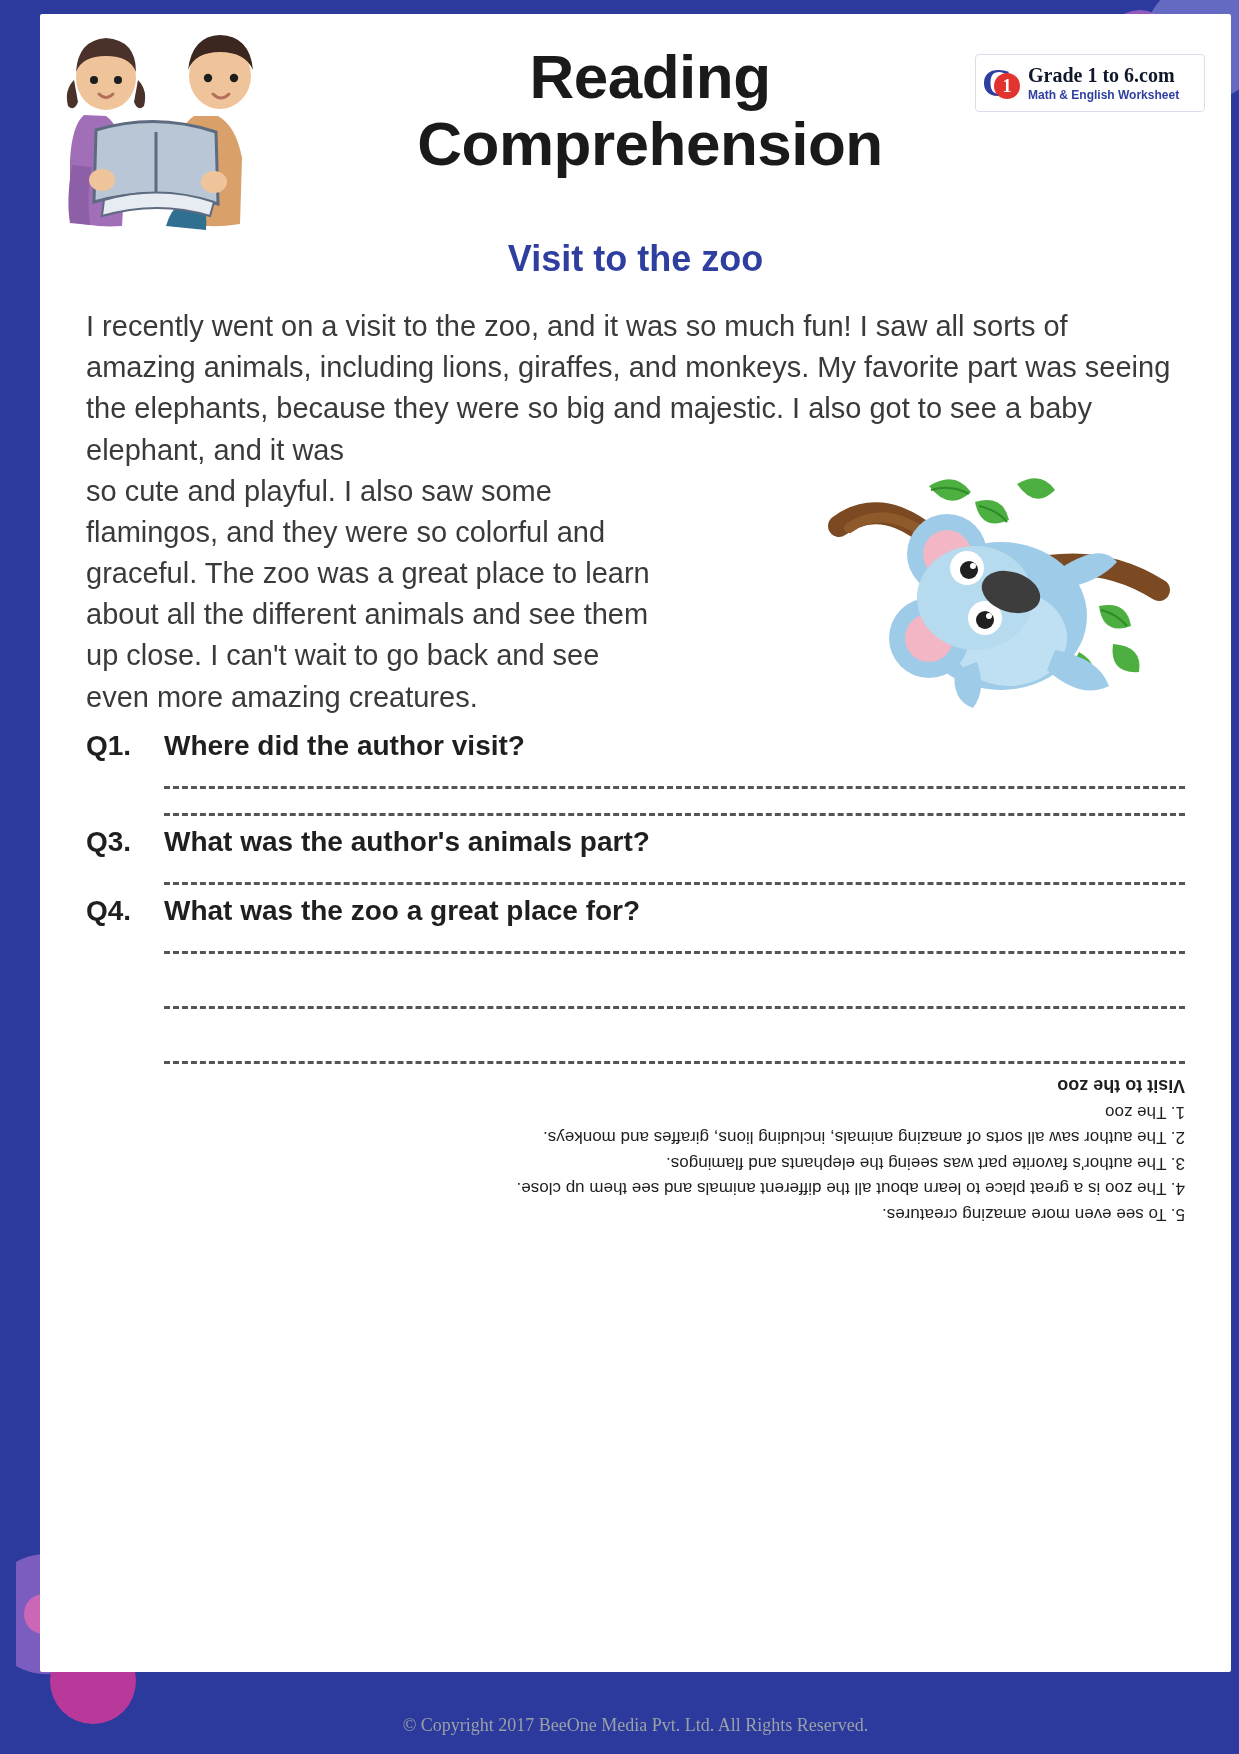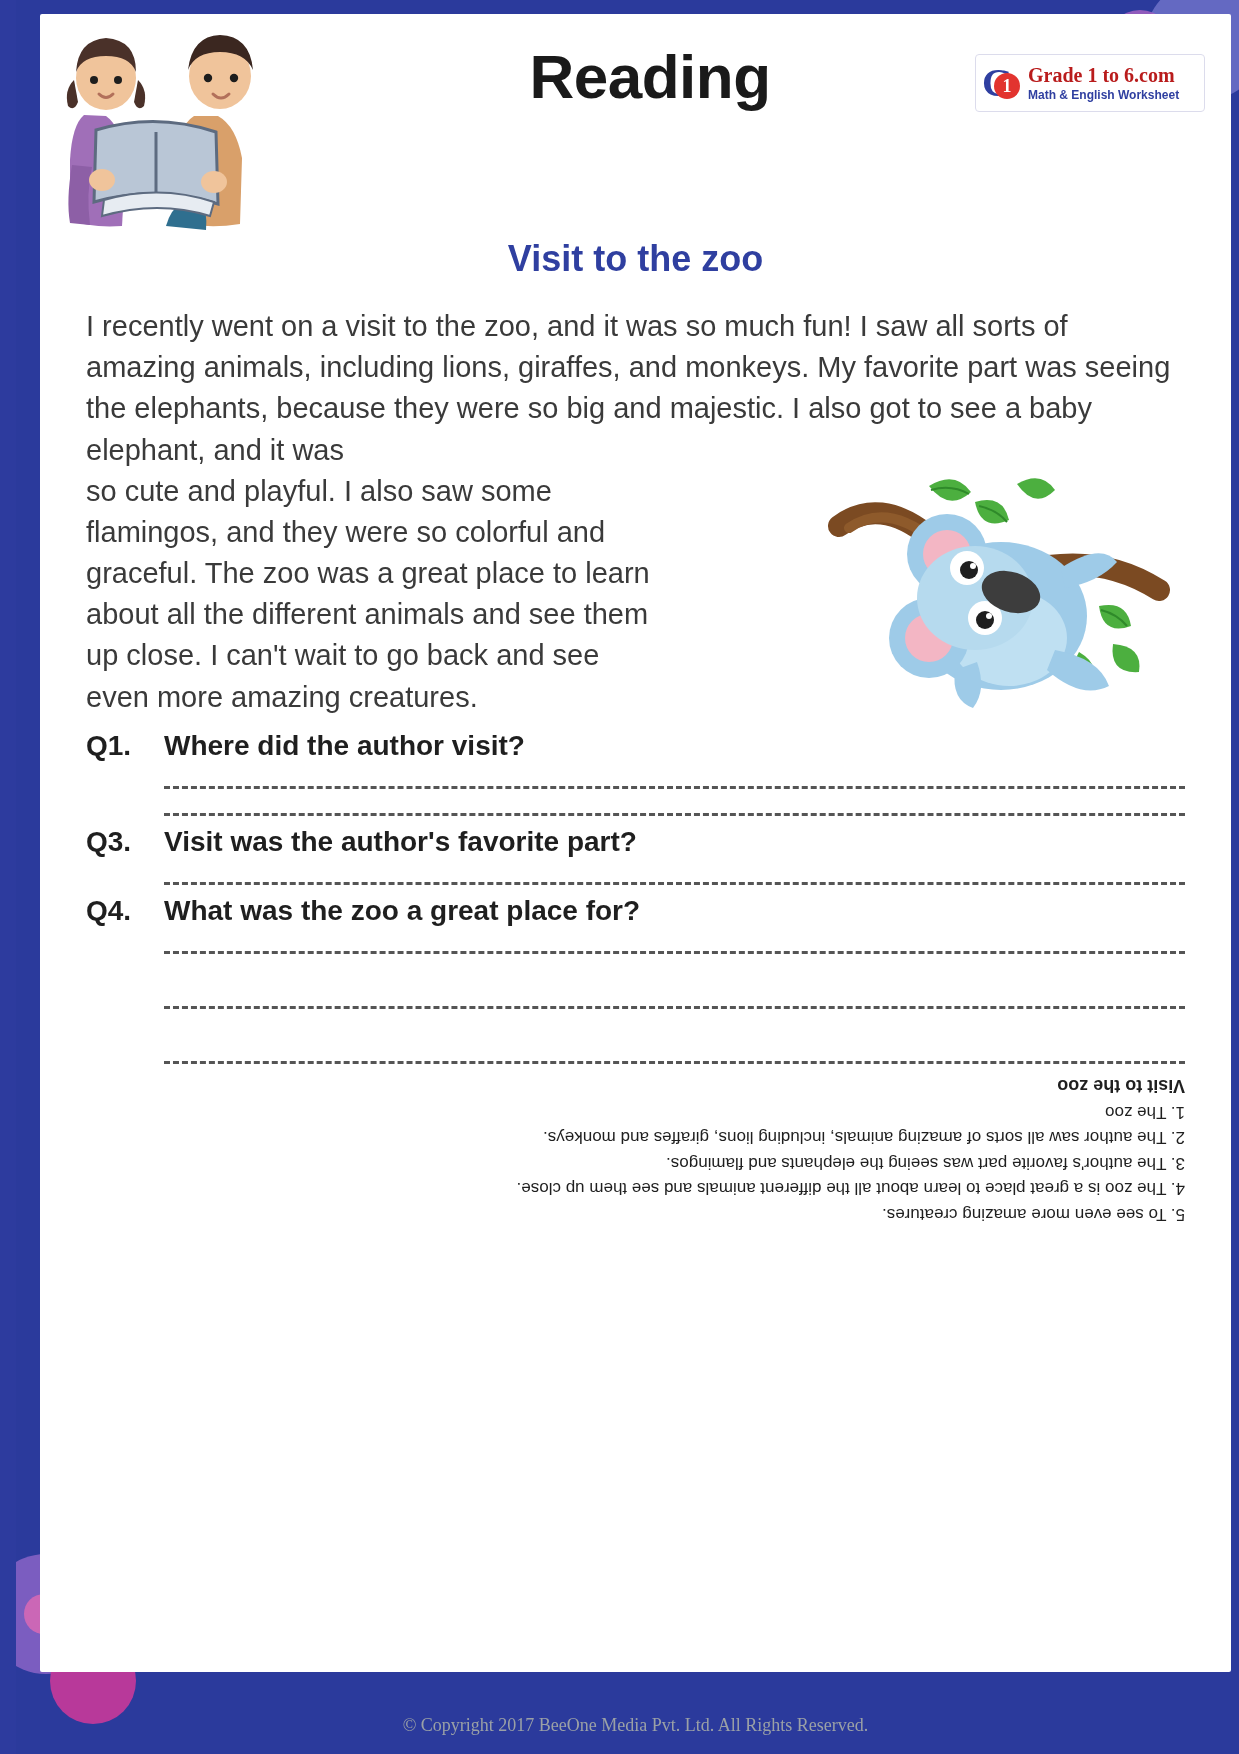--- a/index.html
+++ b/index.html
@@ -110,21 +110,21 @@
     font-size: 18px;
     font-weight: bold;
     text-align: center;
     line-height: 26px;
     font-family: "Liberation Serif", serif;
   }
   .logo-text { margin-left: 2px; }
   .logo-top {
     font-size: 20px;
     font-weight: bold;
-    color: #b91c1c;
+    color: #0f172a;
     font-family: "Liberation Serif", serif;
     line-height: 1.05;
   }
   .logo-sub {
     font-size: 12px;
     font-weight: bold;
     color: #2f3fa0;
     font-family: "Liberation Sans", sans-serif;
     margin-top: 2px;
   }
@@ -246,20 +246,21 @@
         <path d="M52 110 q60 -18 120 2 l2 72 q-62 -20 -124 -2z" fill="#b9c6d6" stroke="#5d6b80" stroke-width="3"></path>
         <path d="M112 112 l0 72" stroke="#5d6b80" stroke-width="3"></path>
         <path d="M60 180 q56 -16 110 2 l-4 14 q-52 -16 -108 0z" fill="#e7ecf2" stroke="#5d6b80" stroke-width="2"></path>
 
         <ellipse cx="58" cy="160" rx="13" ry="11" fill="#f0c49b"></ellipse>
         <ellipse cx="170" cy="162" rx="13" ry="11" fill="#f0c49b"></ellipse>
       </svg>
 
       <div class="title">
         <div>Reading</div>
+        <div>Comprehension</div>
       </div>
 
       <div class="logo">
         <div class="logo-mark">
           <span class="c">G</span>
           <span class="one">1</span>
         </div>
         <div class="logo-text">
           <div class="logo-top">Grade 1 to 6.com</div>
           <div class="logo-sub">Math &amp; English Worksheet</div>
@@ -322,21 +323,21 @@
       <div class="q-row">
         <span class="q-num">Q1.</span>
         <span class="q-text">Where did the author visit?</span>
       </div>
       <div class="answer-line"></div>
 
       <div class="answer-line"></div>
 
       <div class="q-row">
         <span class="q-num">Q3.</span>
-        <span class="q-text">Visit was the author's favorite part?</span>
+        <span class="q-text">What was the author's animals part?</span>
       </div>
       <div class="answer-line"></div>
 
       <div class="q-row">
         <span class="q-num">Q4.</span>
         <span class="q-text">What was the zoo a great place for?</span>
       </div>
       <div class="answer-line"></div>
 
       <div class="answer-line second"></div>

